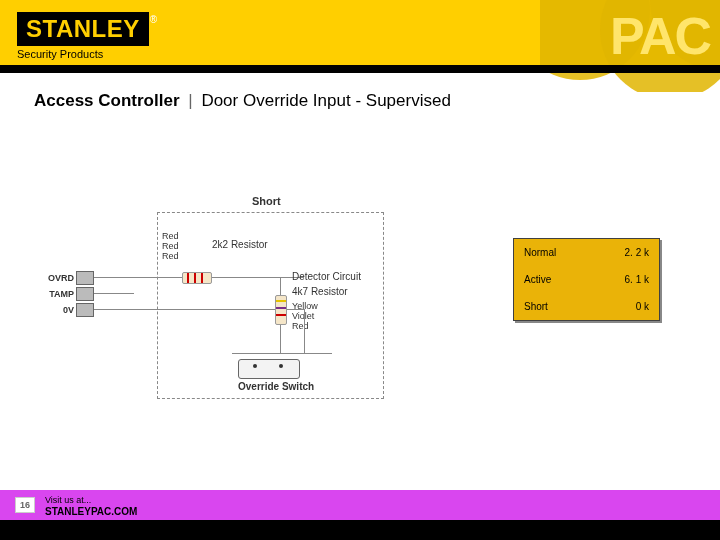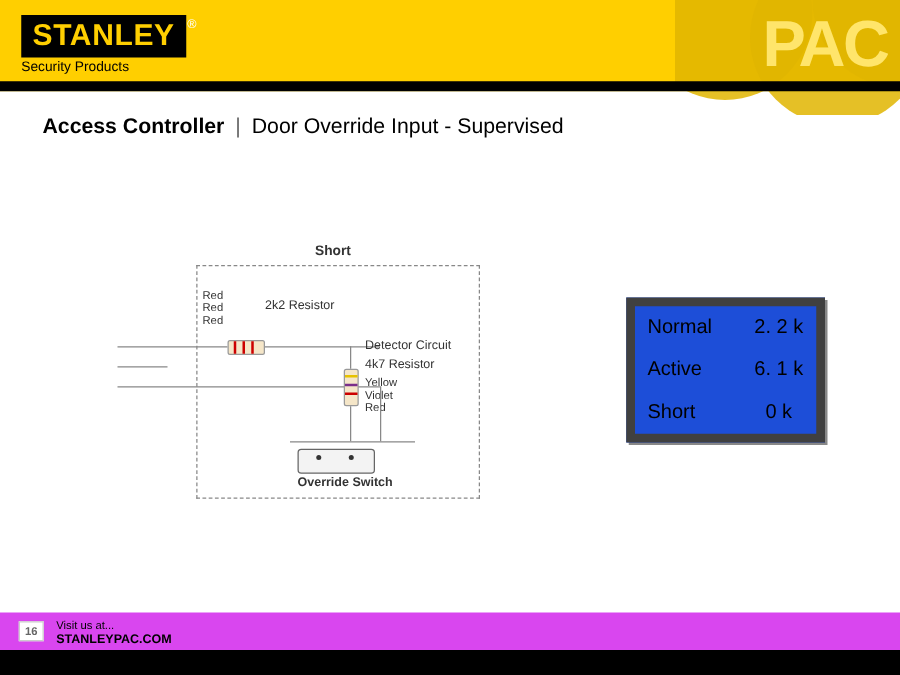--- a/index.html
+++ b/index.html
@@ -28,24 +28,24 @@
   .wire{position:absolute;background:#888;height:1px}
   .resistor-h{position:absolute;width:28px;height:10px;background:#f5e6c8;border:1px solid #999;border-radius:2px}
   .resistor-v{position:absolute;width:10px;height:28px;background:#f5e6c8;border:1px solid #999;border-radius:2px}
   .band{position:absolute;width:100%;height:2px}
   .band-v{position:absolute;height:100%;width:2px}
   .detector-label{position:absolute;font-size:10px;font-weight:400}
   .r22-labels{position:absolute;font-size:9px;line-height:10px}
   .r47-labels{position:absolute;font-size:9px;line-height:10px}
   .switch-box{position:absolute;width:60px;height:18px;border:1px solid #666;border-radius:3px;background:#f3f3f3}
   .switch-dot{position:absolute;width:4px;height:4px;border-radius:50%;background:#333}
-  .state-table{position:absolute;right:60px;top:238px;width:145px;border:7px solid #404040;box-shadow:2px 2px 0 #888;font-size:16px;background:#1d4ed8}
+  .state-table{position:absolute;right:60px;top:238px;width:145px;border:1px solid #404040;box-shadow:2px 2px 0 #888;font-size:10px;background:#eab308}
   .state-row{display:flex;padding:8px 10px}
   .state-name{flex:1}
-  .state-val{width:40px;text-align:center}
+  .state-val{width:40px;text-align:right}
   .footer{position:absolute;left:0;right:0;bottom:0;height:50px}
   .footer-bar{position:absolute;left:0;right:0;top:0;height:30px;background:#d946ef}
   .footer-black{position:absolute;left:0;right:0;bottom:0;height:20px;background:#000}
   .slide-num{position:absolute;left:15px;top:7px;background:#fff;color:#666;font-size:9px;font-weight:700;padding:2px 4px;border:1px solid #ccc}
   .visit{position:absolute;left:45px;top:5px;font-size:9px;color:#000;line-height:11px}
   .visit-url{font-weight:900;font-size:10px}
 </style>
 </head>
 <body>
 
@@ -68,20 +68,34 @@
     <span class="title-bold">Access Controller</span>
     <span class="title-sep">|</span>
     <span class="title-rest">Door Override Input - Supervised</span>
   </div>
 </div>
 
 <div class="diagram-zone">
   <div class="sensor-label">Short</div>
   <div class="sensor-box"></div>
 
+  <div class="term-block">
+    <div class="term-row">
+        <div class="term-lbl">OVRD</div>
+        <div class="term-pin"></div>
+      </div>
+    <div class="term-row">
+        <div class="term-lbl">TAMP</div>
+        <div class="term-pin"></div>
+      </div>
+    <div class="term-row">
+        <div class="term-lbl">0V</div>
+        <div class="term-pin"></div>
+      </div>
+  </div>
 
   <div class="wire" style="left:92px;top:82px;width:88px"></div>
   <div class="wire" style="left:92px;top:114px;width:210px"></div>
   <div class="wire" style="left:92px;top:98px;width:40px"></div>
 
   <div class="resistor-h" style="left:180px;top:77px">
     <div class="band-v" style="left:4px;background:#c00"></div>
     <div class="band-v" style="left:11px;background:#c00"></div>
     <div class="band-v" style="left:18px;background:#c00"></div>
   </div>

